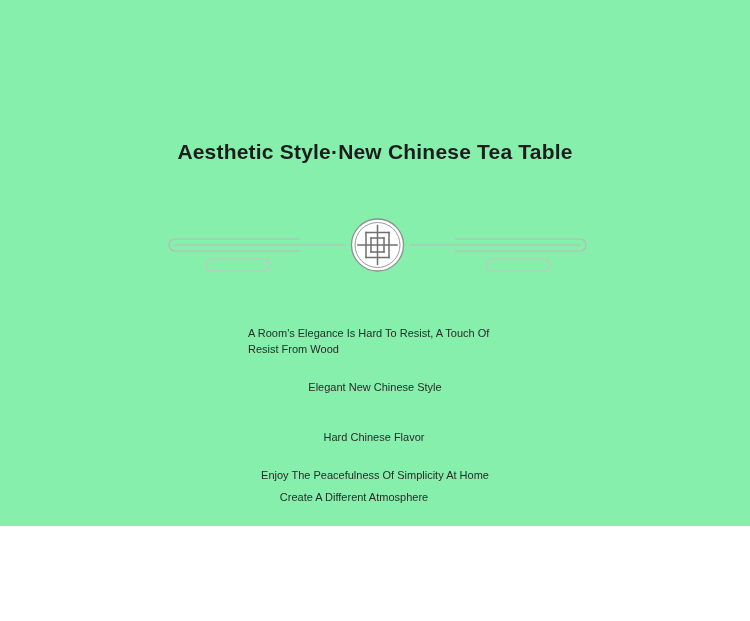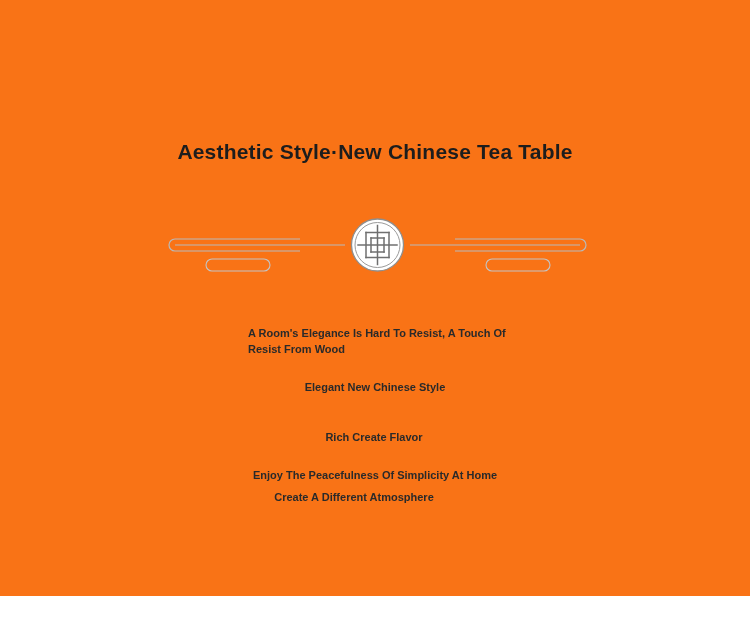--- a/index.html
+++ b/index.html
@@ -10,22 +10,22 @@
   body {
     width: 750px;
     height: 621px;
     font-family: "Liberation Sans", sans-serif;
     color: #222222;
     overflow: hidden;
   }
   .page {
     position: relative;
     width: 750px;
-    height: 596px;
-    background: #f97316;
+    height: 526px;
+    background: #86efac;
   }
 
   
   .title {
     position: absolute;
     top: 140px;
     left: 0;
     width: 750px;
     text-align: center;
     font-size: 21px;
@@ -52,21 +52,21 @@
     position: absolute;
     top: 326px;
     left: 0;
     width: 750px;
   }
   .feature-row {
     position: relative;
     width: 750px;
     text-align: center;
     font-size: 11px;
-    font-weight: 700;
+    font-weight: 400;
     color: #2a2a2a;
     line-height: 1.45;
   }
   .feature-row .txt {
     display: inline-block;
   }
   
   .feature-row.two-line {
     text-align: left;
     padding-left: 248px;
@@ -130,21 +130,21 @@
 
   <div class="features">
     <div class="feature-row two-line r1">
       <span class="txt">A Room's Elegance Is Hard To Resist, A Touch Of</span><br>
       <span class="txt">Resist From Wood</span>
     </div>
     <div class="feature-row r2">
       <span class="txt">Elegant New Chinese Style</span>
     </div>
     <div class="feature-row r3">
-      <span class="txt">Rich Create Flavor</span>
+      <span class="txt">Hard Chinese Flavor</span>
     </div>
     <div class="feature-row r4">
       <span class="txt">Enjoy The Peacefulness Of Simplicity At Home</span>
     </div>
     <div class="feature-row r5">
       <span class="txt">Create A Different Atmosphere</span>
     </div>
   </div>
 
 </div>

